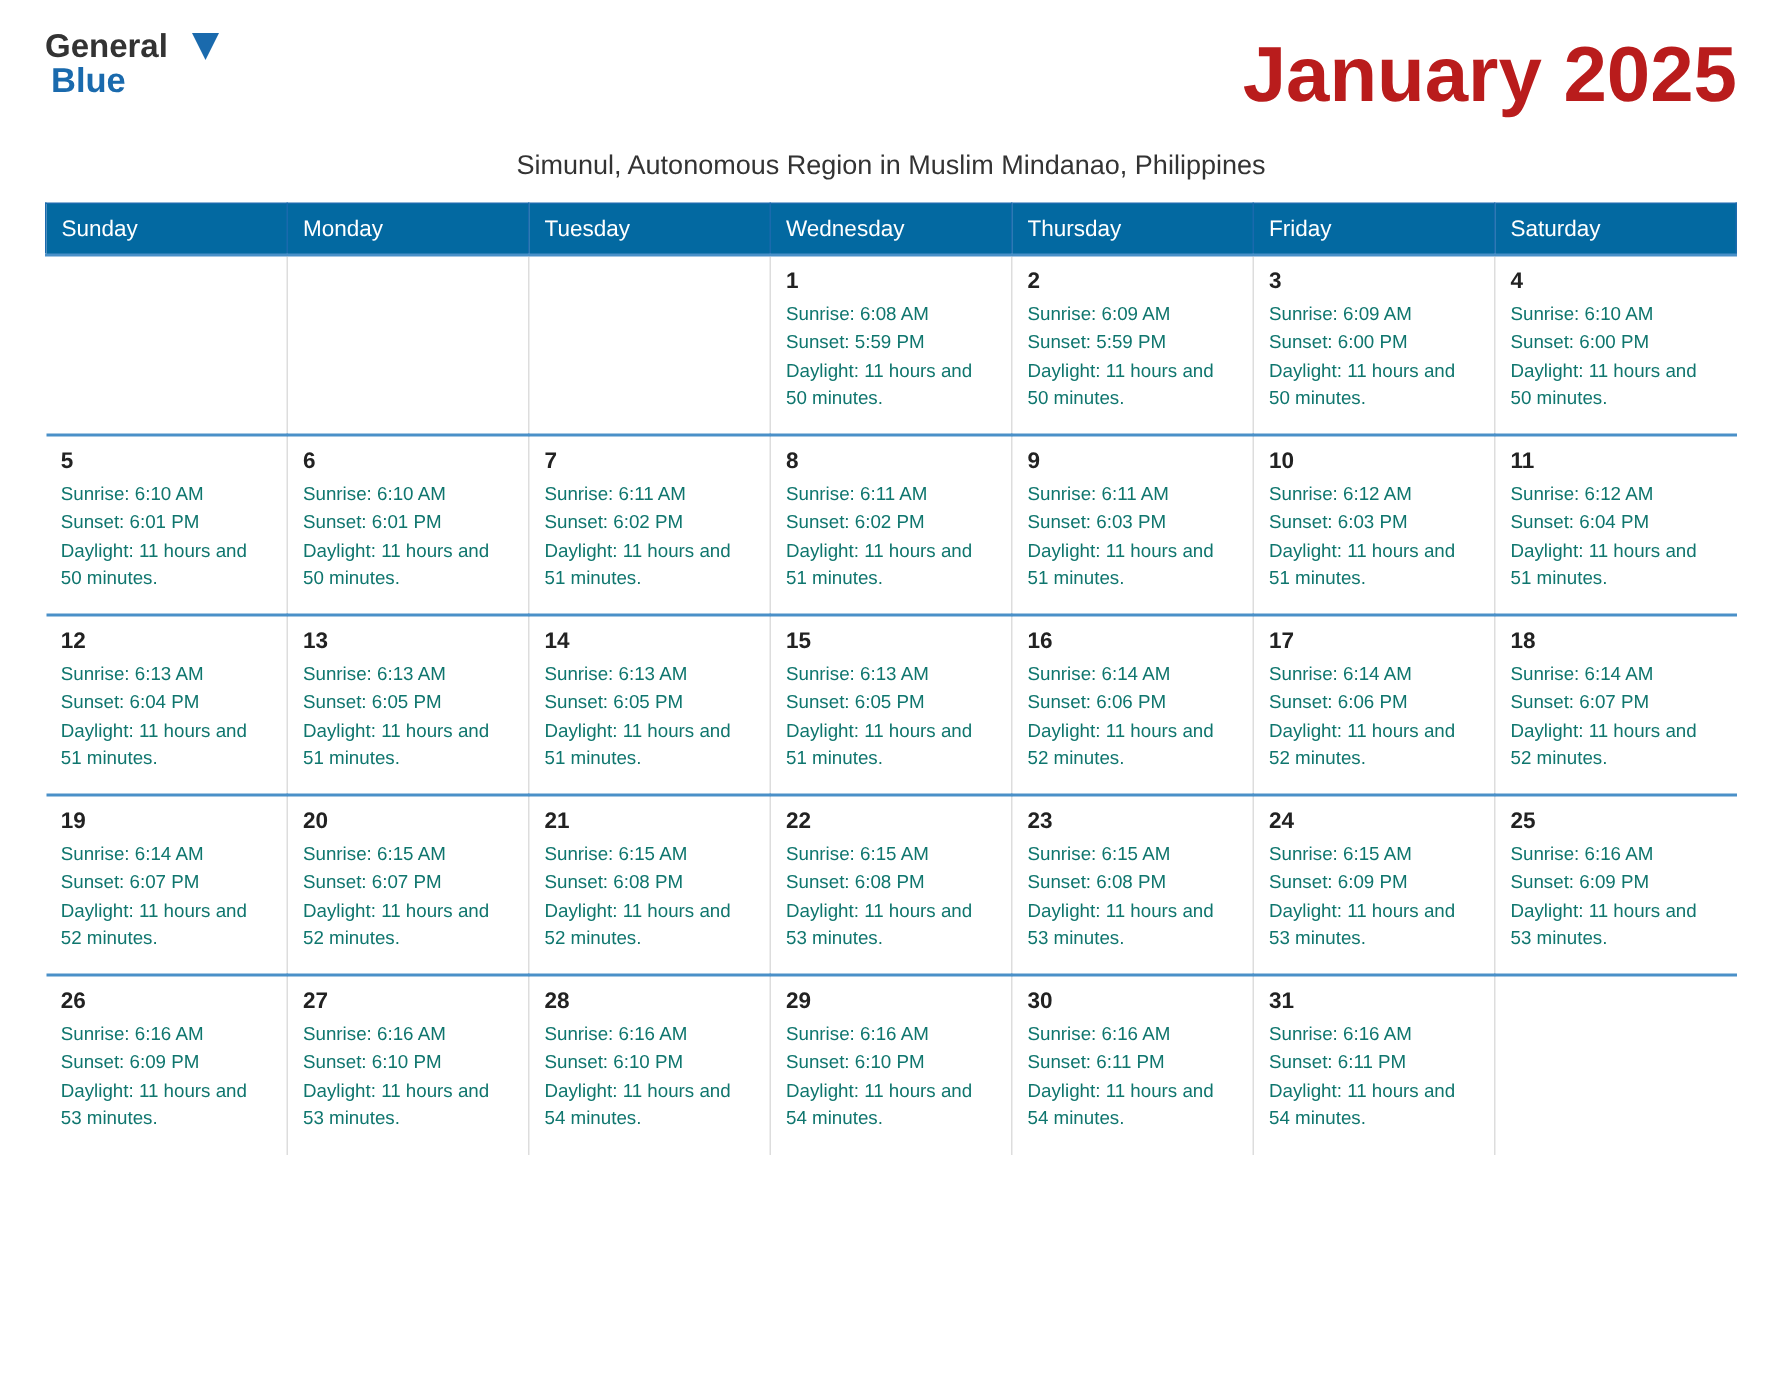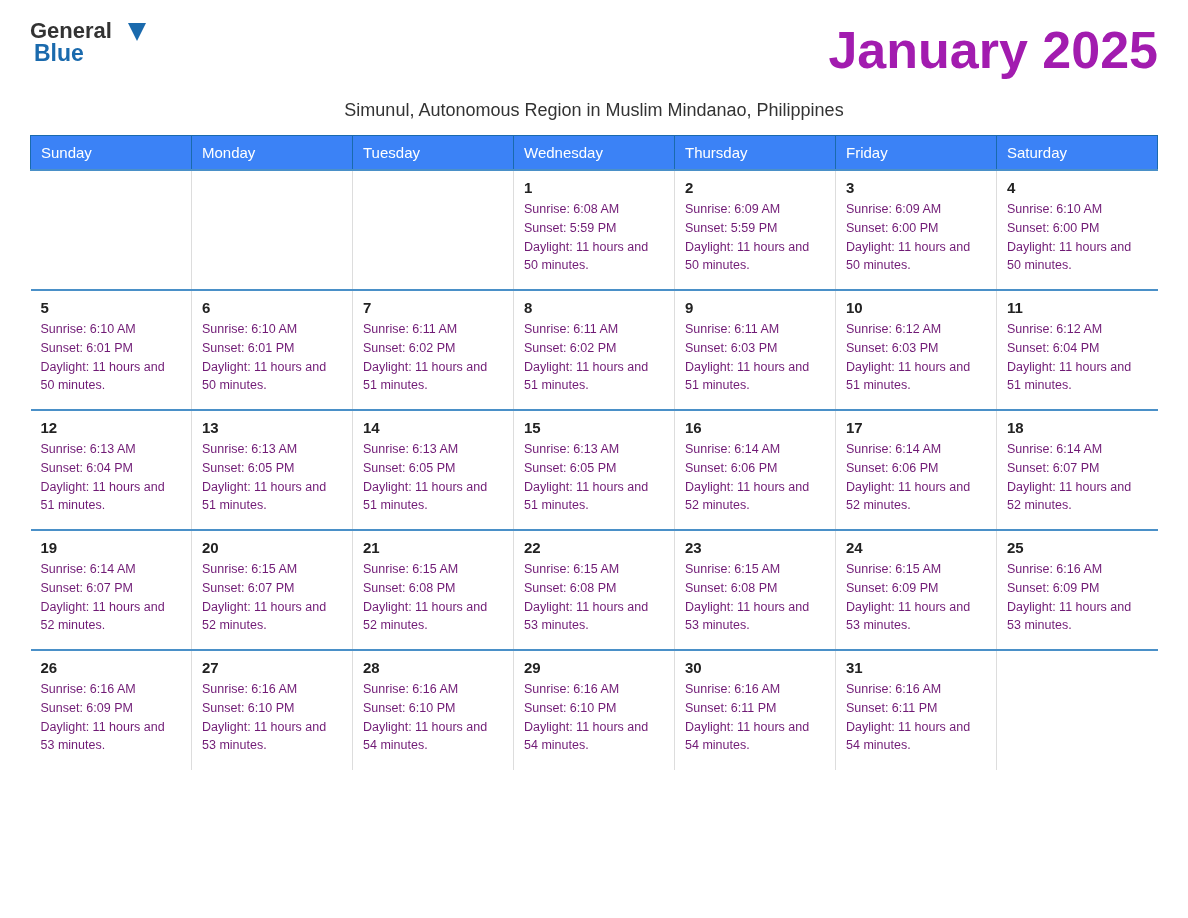--- a/index.html
+++ b/index.html
@@ -27,37 +27,37 @@
       color: #333;
     }
     .logo-text-blue {
       font-size: 23px;
       font-weight: bold;
       color: #1a6aad;
     }
     .month-title {
       font-size: 52px;
       font-weight: bold;
-      color: #a21caf;
+      color: #b91c1c;
       text-align: right;
     }
     .subtitle {
       text-align: center;
       font-size: 18px;
       color: #333;
       margin-bottom: 14px;
       margin-top: 20px;
     }
     table {
       width: 100%;
       border-collapse: collapse;
       table-layout: fixed;
     }
     thead tr {
-      background-color: #3b82f6;
+      background-color: #0369a1;
     }
     thead th {
       color: #fff;
       font-size: 15px;
       font-weight: normal;
       padding: 8px 10px;
       text-align: left;
       border: 1px solid #1a6aad;
     }
     tbody tr {
@@ -80,21 +80,21 @@
     }
     .day-number {
       font-size: 15px;
       font-weight: bold;
       color: #222;
       display: block;
       margin-bottom: 4px;
     }
     .day-info {
       font-size: 12.5px;
-      color: #701a75;
+      color: #0f766e;
       line-height: 1.5;
     }
   </style>
 </head>
 <body>
 
 <div class="header-top">
   <div class="logo">
     <div style="line-height:1;">
       <span style="display:inline-flex; align-items:center; gap:16px;">

